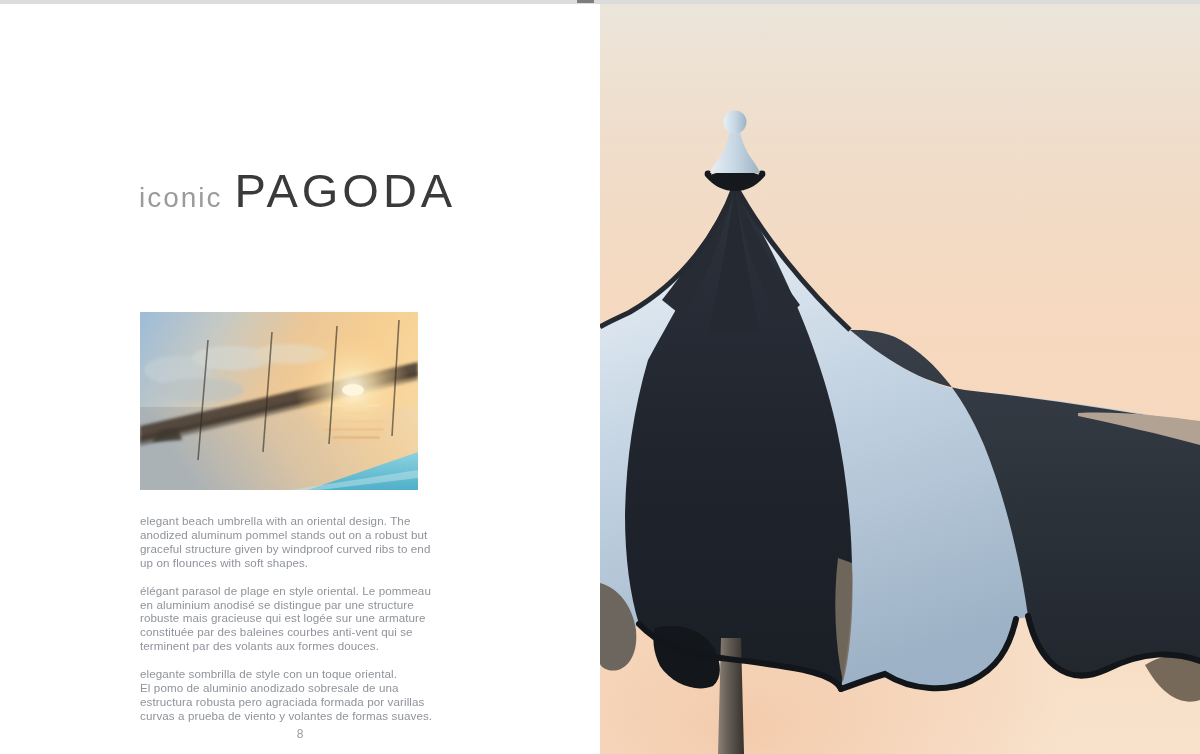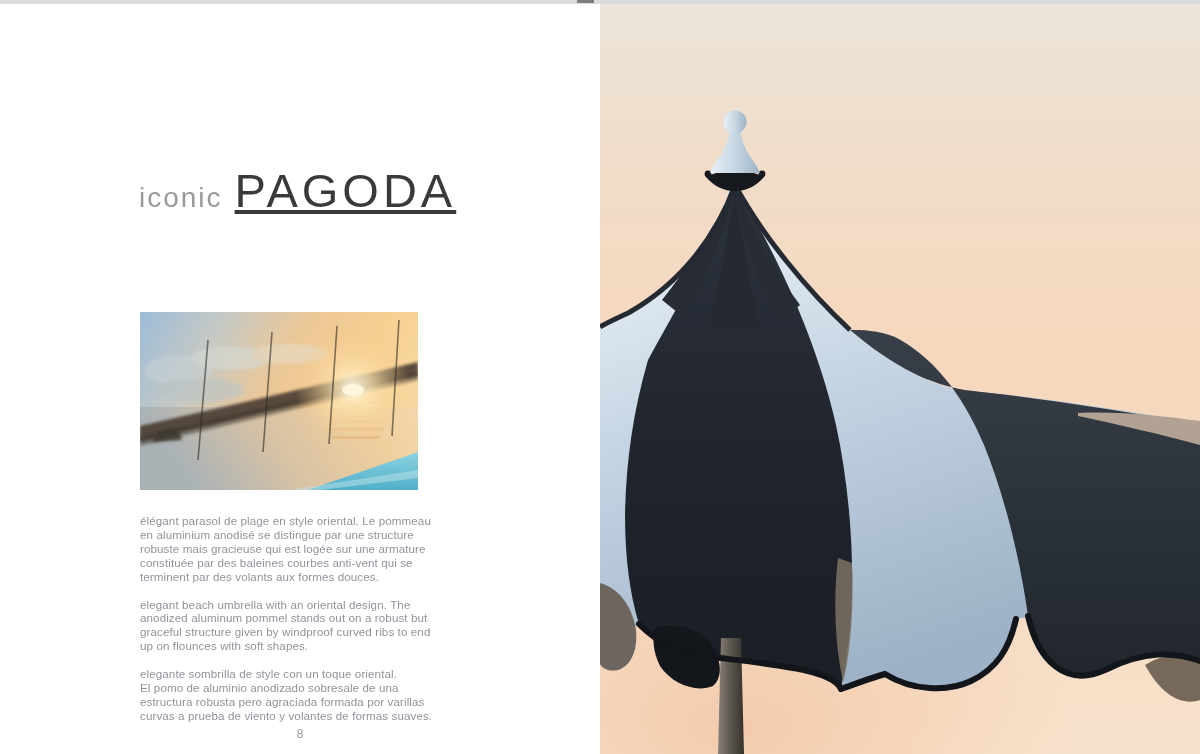--- a/index.html
+++ b/index.html
@@ -5,21 +5,21 @@
   html,body{margin:0;padding:0;background:#ffffff;}
   .canvas{position:relative;width:1200px;height:754px;overflow:hidden;background:#ffffff;font-family:"Liberation Sans",sans-serif;}
   .top-strip{position:absolute;left:0;top:0;width:1200px;height:4px;background:#dcdcdd;z-index:40;}
   .top-dash{position:absolute;left:577px;top:0;width:17px;height:3px;background:#4a4a4a;opacity:.65;z-index:41;}
 
   .left-page{position:absolute;left:0;top:0;width:600px;height:754px;background:#ffffff;}
   .right-page{position:absolute;left:600px;top:0;width:600px;height:754px;}
 
   .title-block{position:absolute;left:139px;top:163px;display:flex;align-items:baseline;white-space:nowrap;}
   .title-prefix{font-size:28px;color:#9b9b9b;font-weight:300;letter-spacing:2px;}
-  .title-main{font-size:47px;color:#3a3a3a;font-weight:300;letter-spacing:4px;margin-left:12px;text-decoration:underline;}
+  .title-main{font-size:47px;color:#3a3a3a;font-weight:300;letter-spacing:4px;margin-left:12px;}
 
   .pool-photo{position:absolute;left:140px;top:312px;width:278px;height:178px;}
 
   .body-copy{position:absolute;left:140px;top:514px;width:300px;color:#8f939a;font-size:11.6px;line-height:13.9px;letter-spacing:.1px;}
   .body-copy p{margin:0 0 14px 0;white-space:pre-line;}
 
   .page-number{position:absolute;left:0;top:727px;width:600px;text-align:center;color:#9a9a9a;font-size:12px;}
 
   .umbrella-photo{position:absolute;left:0;top:0;width:600px;height:754px;display:block;}
 </style>
@@ -96,29 +96,29 @@
 
       <g stroke="#2e2a24" stroke-width="1.6" opacity="0.6">
         <line x1="68" y1="28" x2="58" y2="148"></line>
         <line x1="132" y1="20" x2="123" y2="140"></line>
         <line x1="197" y1="14" x2="189" y2="132"></line>
         <line x1="259" y1="8" x2="252" y2="124"></line>
       </g>
     </svg>
 
     <div class="body-copy">
+      <p>elegant beach umbrella with an oriental design. The
+anodized aluminum pommel stands out on a robust but
+graceful structure given by windproof curved ribs to end
+up on flounces with soft shapes.</p>
       <p>élégant parasol de plage en style oriental. Le pommeau
 en aluminium anodisé se distingue par une structure
 robuste mais gracieuse qui est logée sur une armature
 constituée par des baleines courbes anti-vent qui se
 terminent par des volants aux formes douces.</p>
-      <p>elegant beach umbrella with an oriental design. The
-anodized aluminum pommel stands out on a robust but
-graceful structure given by windproof curved ribs to end
-up on flounces with soft shapes.</p>
       <p>elegante sombrilla de style con un toque oriental.
 El pomo de aluminio anodizado sobresale de una
 estructura robusta pero agraciada formada por varillas
 curvas a prueba de viento y volantes de formas suaves.</p>
     </div>
 
     <div class="page-number">8</div>
   </div>
 
   <div class="right-page">

